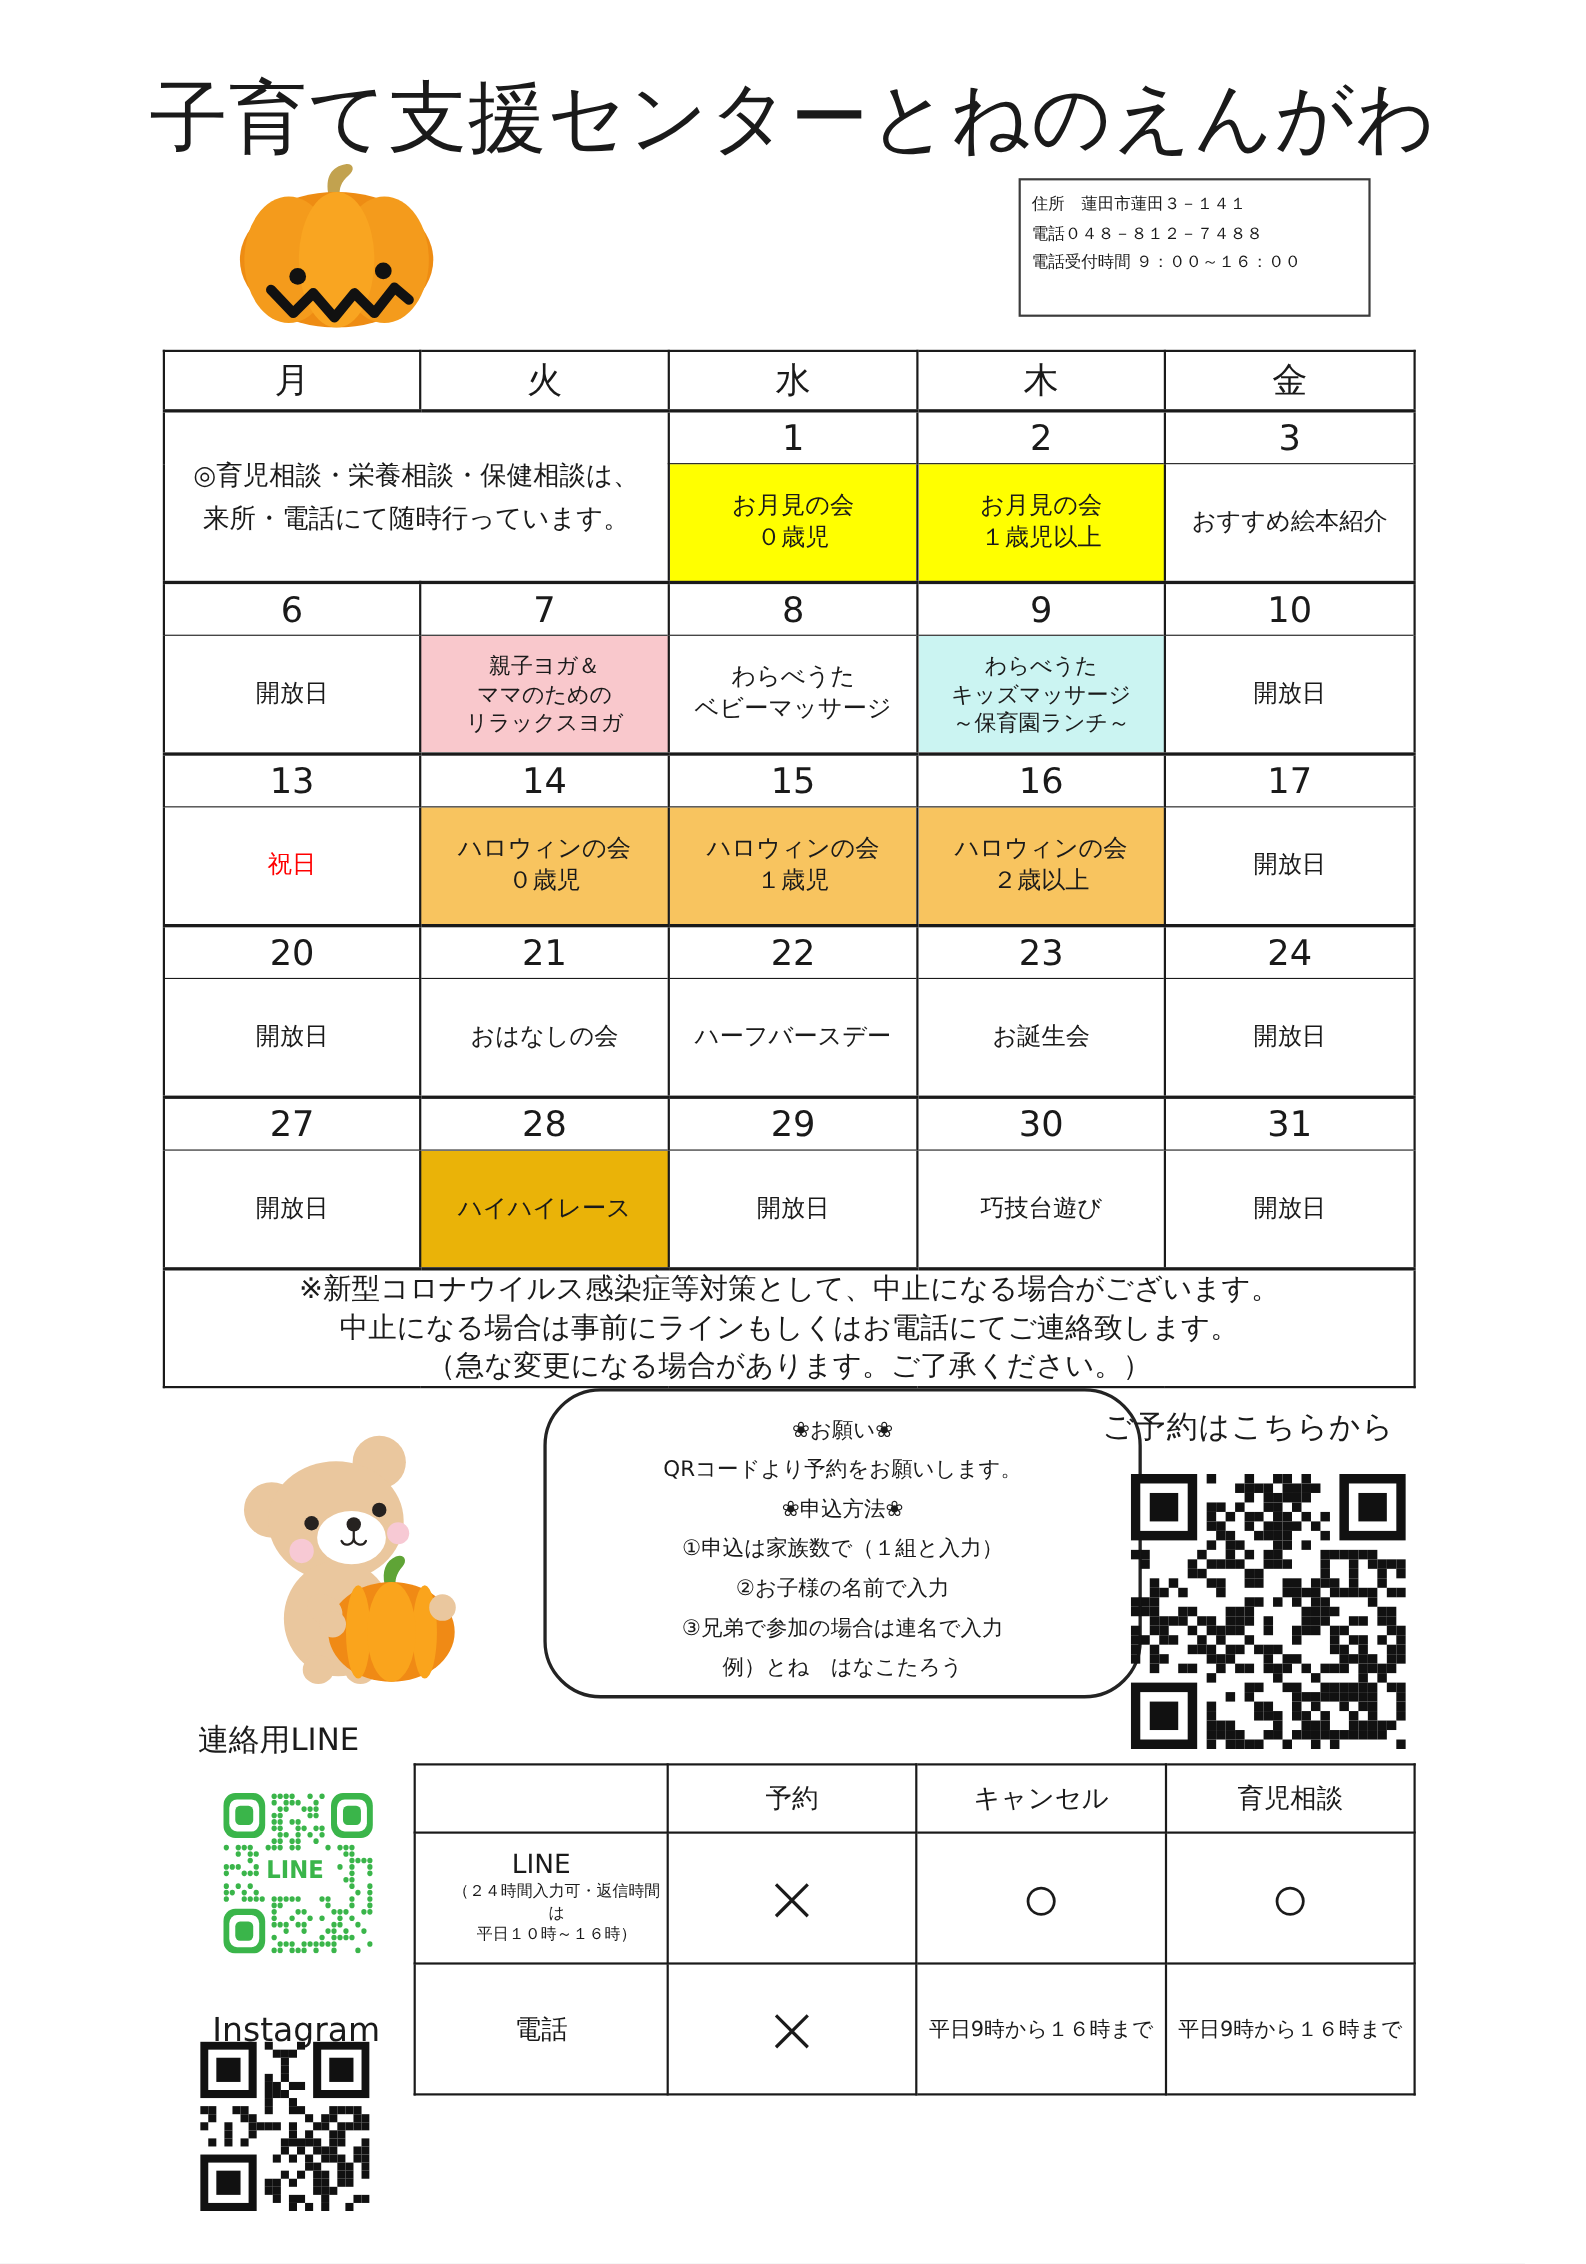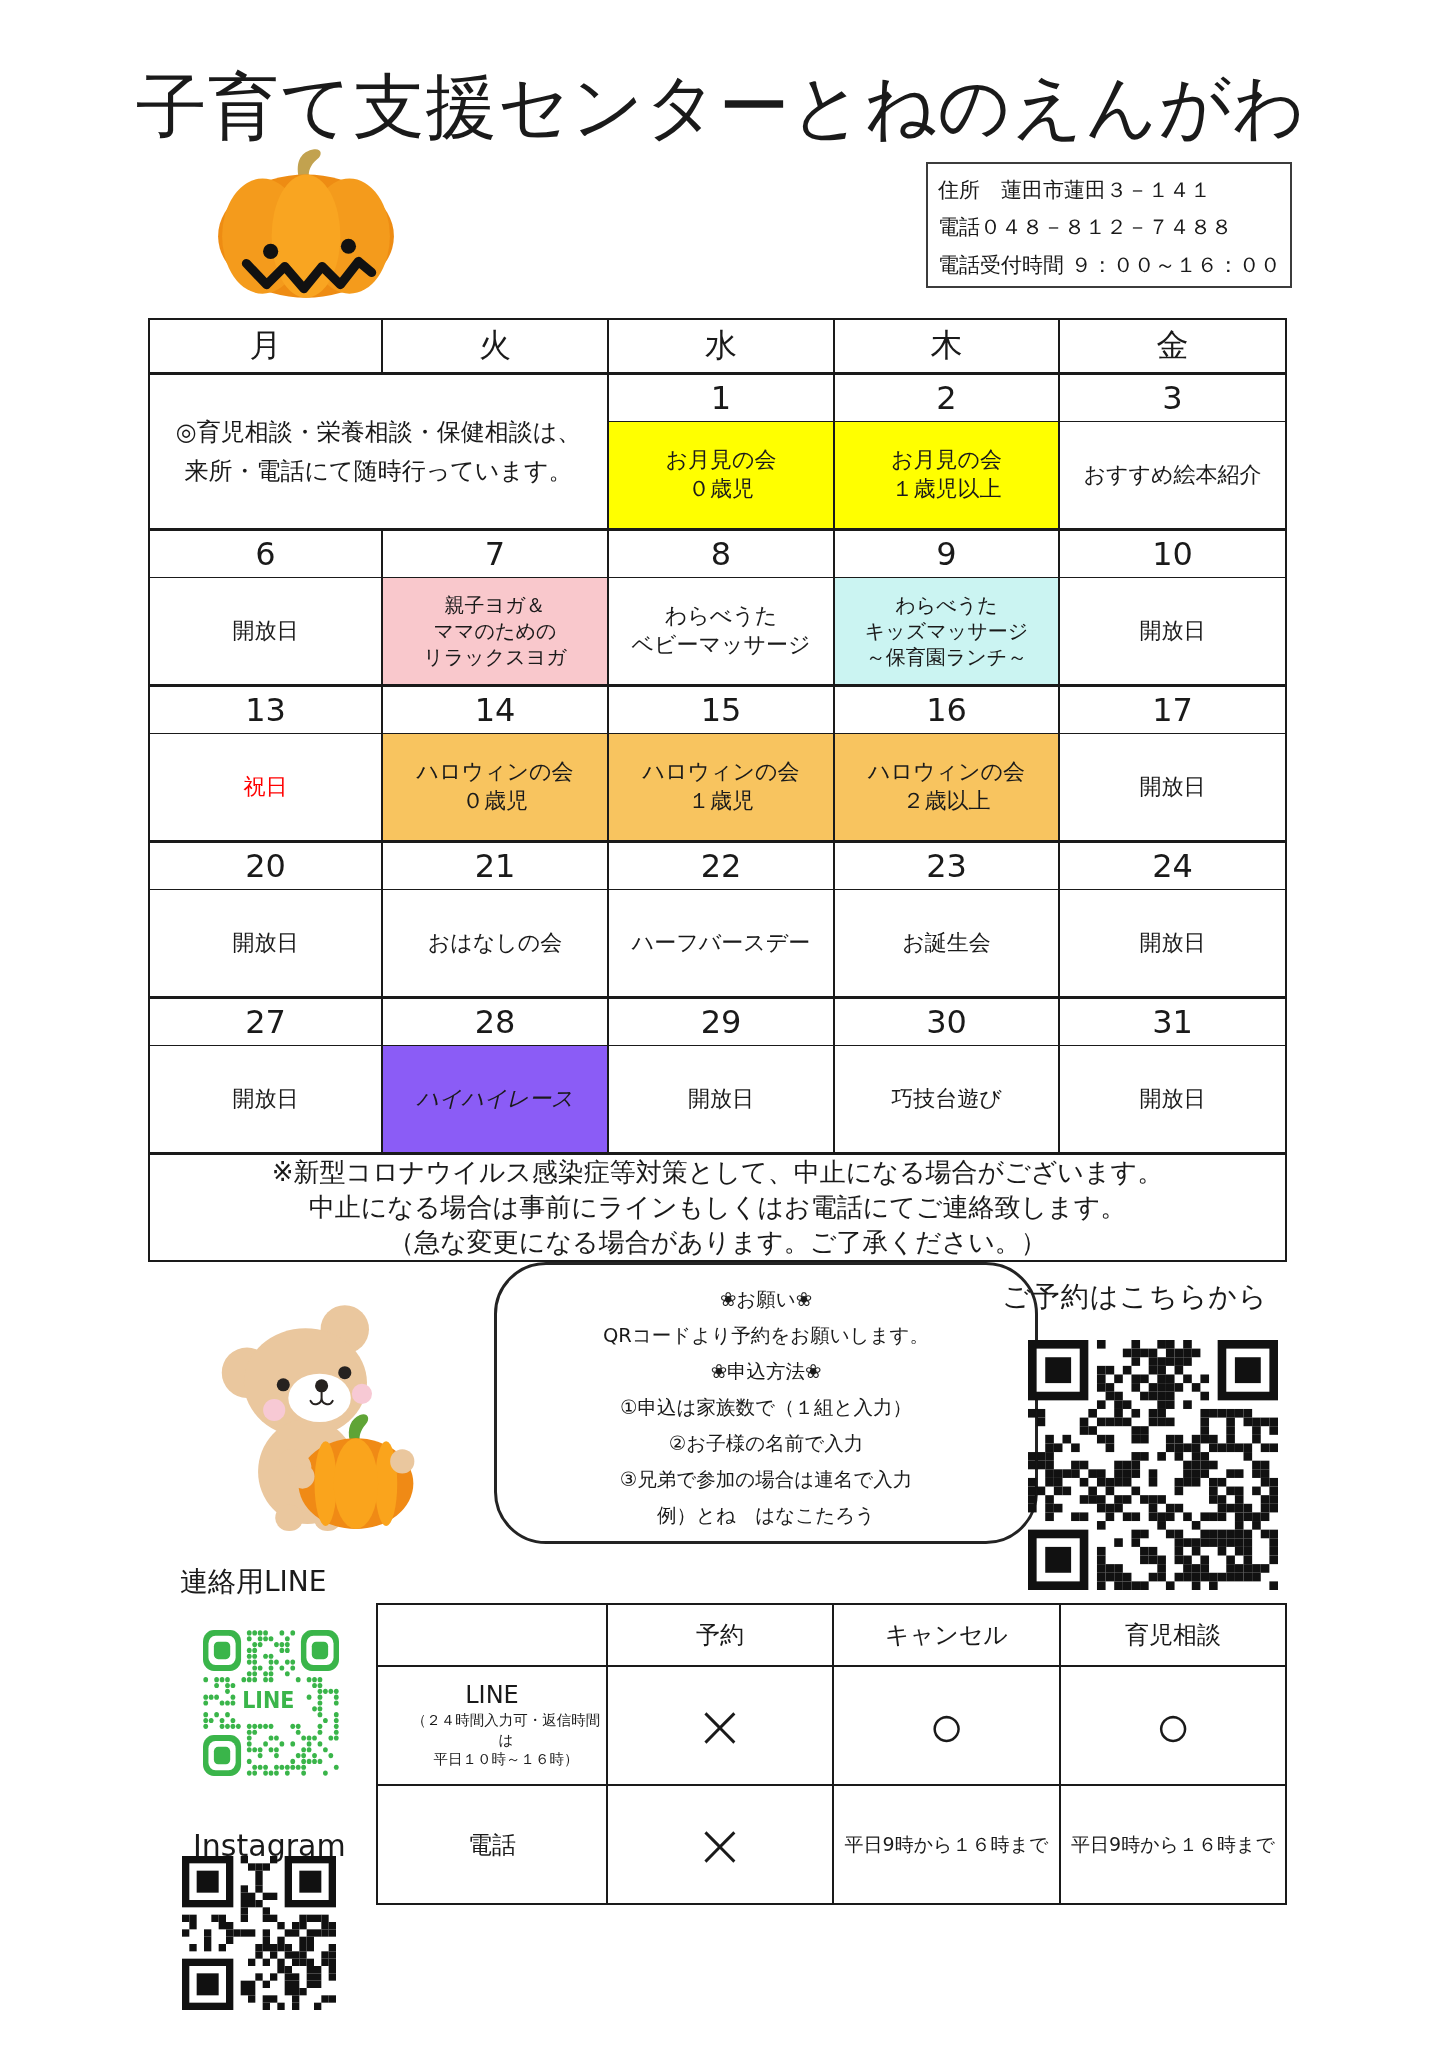--- a/index.html
+++ b/index.html
@@ -1,22 +1,22 @@
 <!DOCTYPE html>
 <html><head>
 <meta charset="utf-8">
 <style>
   html,body{margin:0;padding:0;background:#e9e9e9;}
   .page{position:relative;width:1442px;height:2058px;background:#ffffff;margin:0 auto;
         font-family:"DejaVu Sans",sans-serif;color:#1a1a1a;overflow:hidden;}
 
   .title{position:absolute;top:60px;left:0;right:0;text-align:center;font-size:71px;letter-spacing:1px;}
   .month{position:absolute;top:193px;left:458px;font-size:54px;letter-spacing:1px;}
-  .infobox{position:absolute;top:162px;left:926px;width:366px;height:126px;border:2px solid #3c3c3c;
-           box-sizing:border-box;padding:8px 10px;font-size:21px;line-height:1.78;white-space:nowrap;}
+  .infobox{position:absolute;top:162px;left:926px;width:320px;height:126px;border:2px solid #3c3c3c;
+           box-sizing:border-box;padding:8px 10px;font-size:15px;line-height:1.78;white-space:nowrap;}
   .pumpkin{position:absolute;left:210px;top:146px;width:192px;height:152px;}
 
   table{border-collapse:collapse;table-layout:fixed;}
   .cal{position:absolute;top:318px;left:148px;width:1137px;}
   .cal th,.cal td{border:2px solid #1a1a1a;text-align:center;vertical-align:middle;padding:0;overflow:hidden;}
   .cal th{height:52px;font-size:32px;font-weight:normal;border-bottom-width:3px;}
   .cal td.dt{height:46px;font-size:32px;border-bottom-width:1px;border-top-width:3px;}
   .cal td.ev{height:106px;font-size:22px;line-height:1.3;white-space:pre-line;border-top-width:1px;border-bottom-width:3px;}
   .cal td.ev3{font-size:20px;}
   .cal td.notecell{font-size:24px;line-height:1.6;white-space:pre-line;border-bottom-width:3px;}
@@ -151,21 +151,21 @@
     </tr>
     <tr>
       <td class="dt">27</td>
       <td class="dt">28</td>
       <td class="dt">29</td>
       <td class="dt">30</td>
       <td class="dt">31</td>
     </tr>
     <tr>
       <td class="ev">開放日</td>
-      <td class="ev" style="background-color: #8b5cf6; font-style: italic;">ハイハイレース</td>
+      <td class="ev" style="background-color: #eab308;">ハイハイレース</td>
       <td class="ev">開放日</td>
       <td class="ev">巧技台遊び</td>
       <td class="ev">開放日</td>
     </tr>
     <tr>
       <td class="notice" colspan="5">※新型コロナウイルス感染症等対策として、中止になる場合がございます。
 中止になる場合は事前にラインもしくはお電話にてご連絡致します。
 （急な変更になる場合があります。ご了承ください。）</td>
     </tr>
   </tbody>

